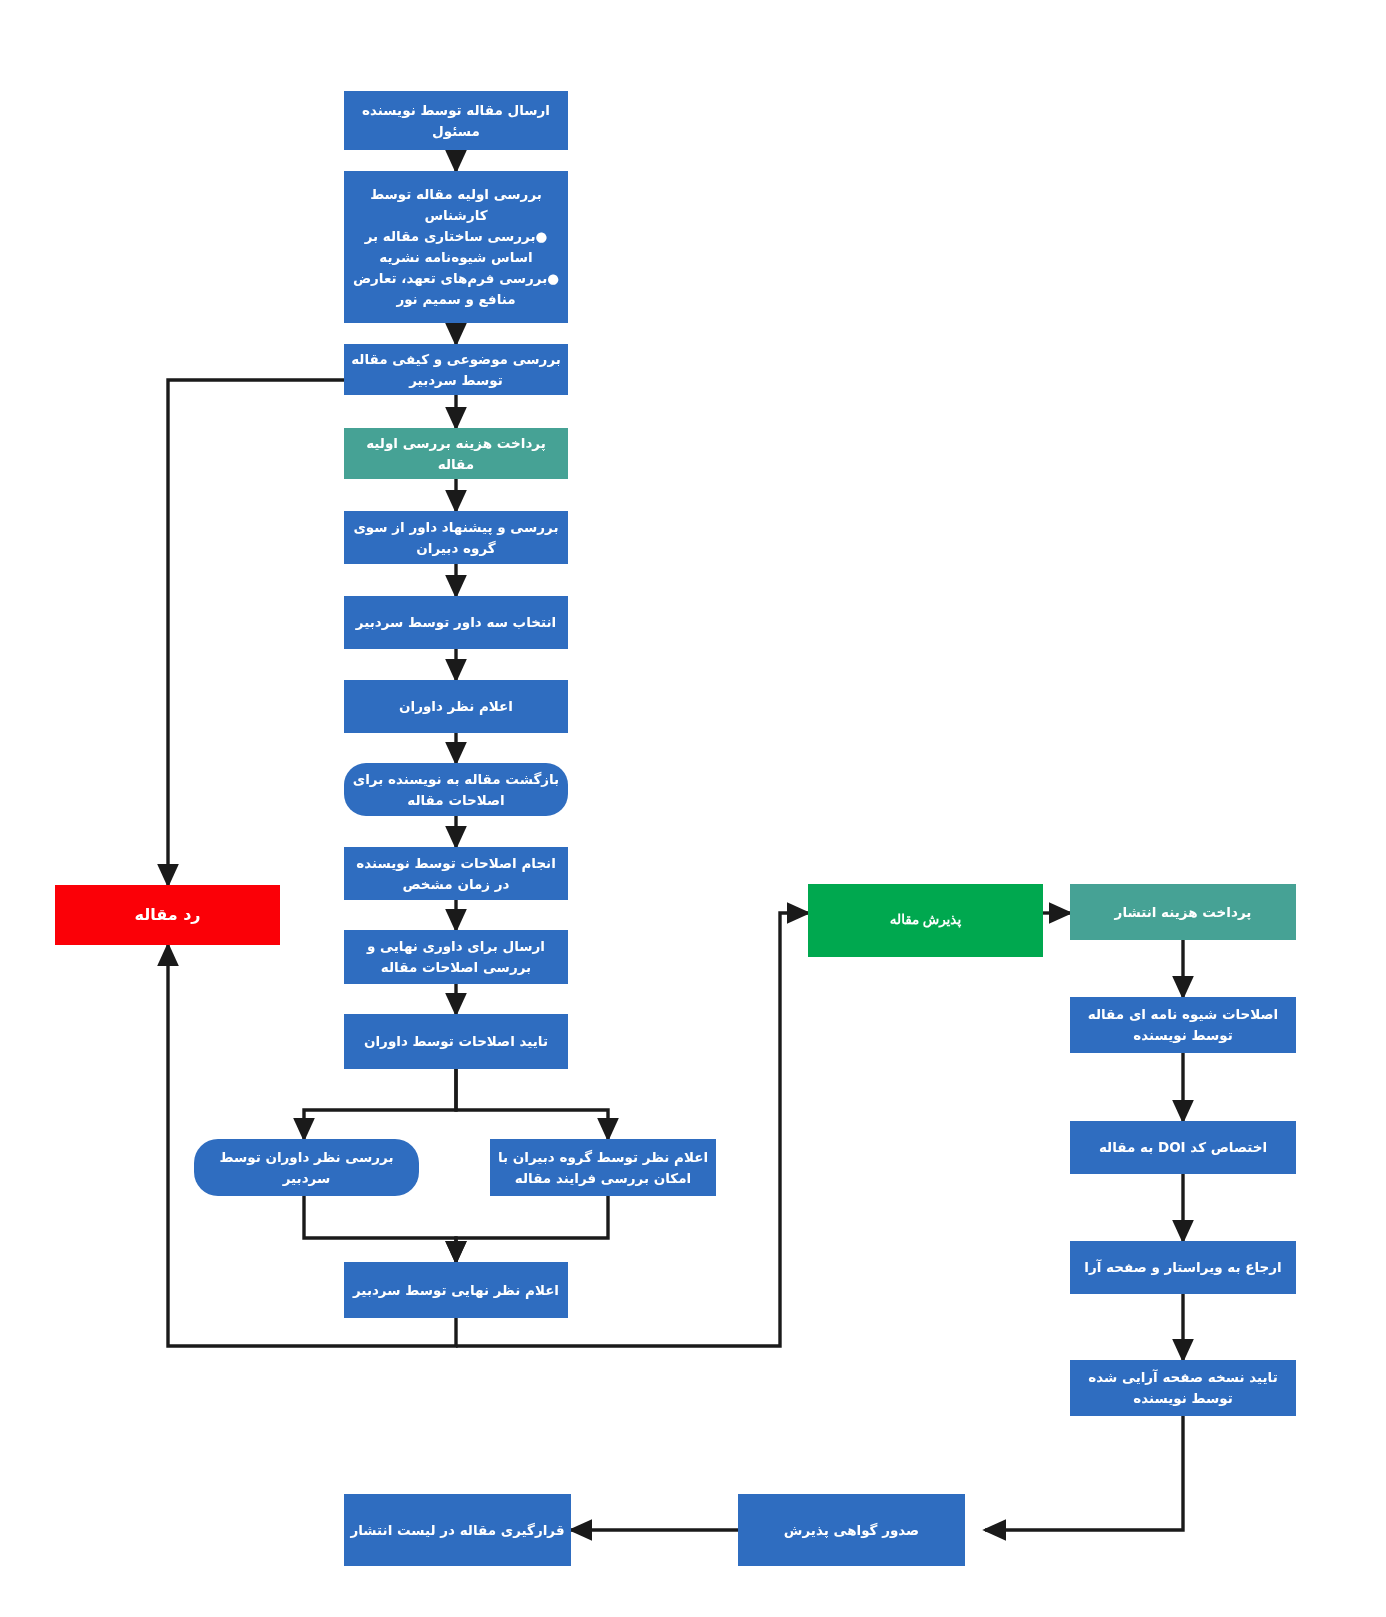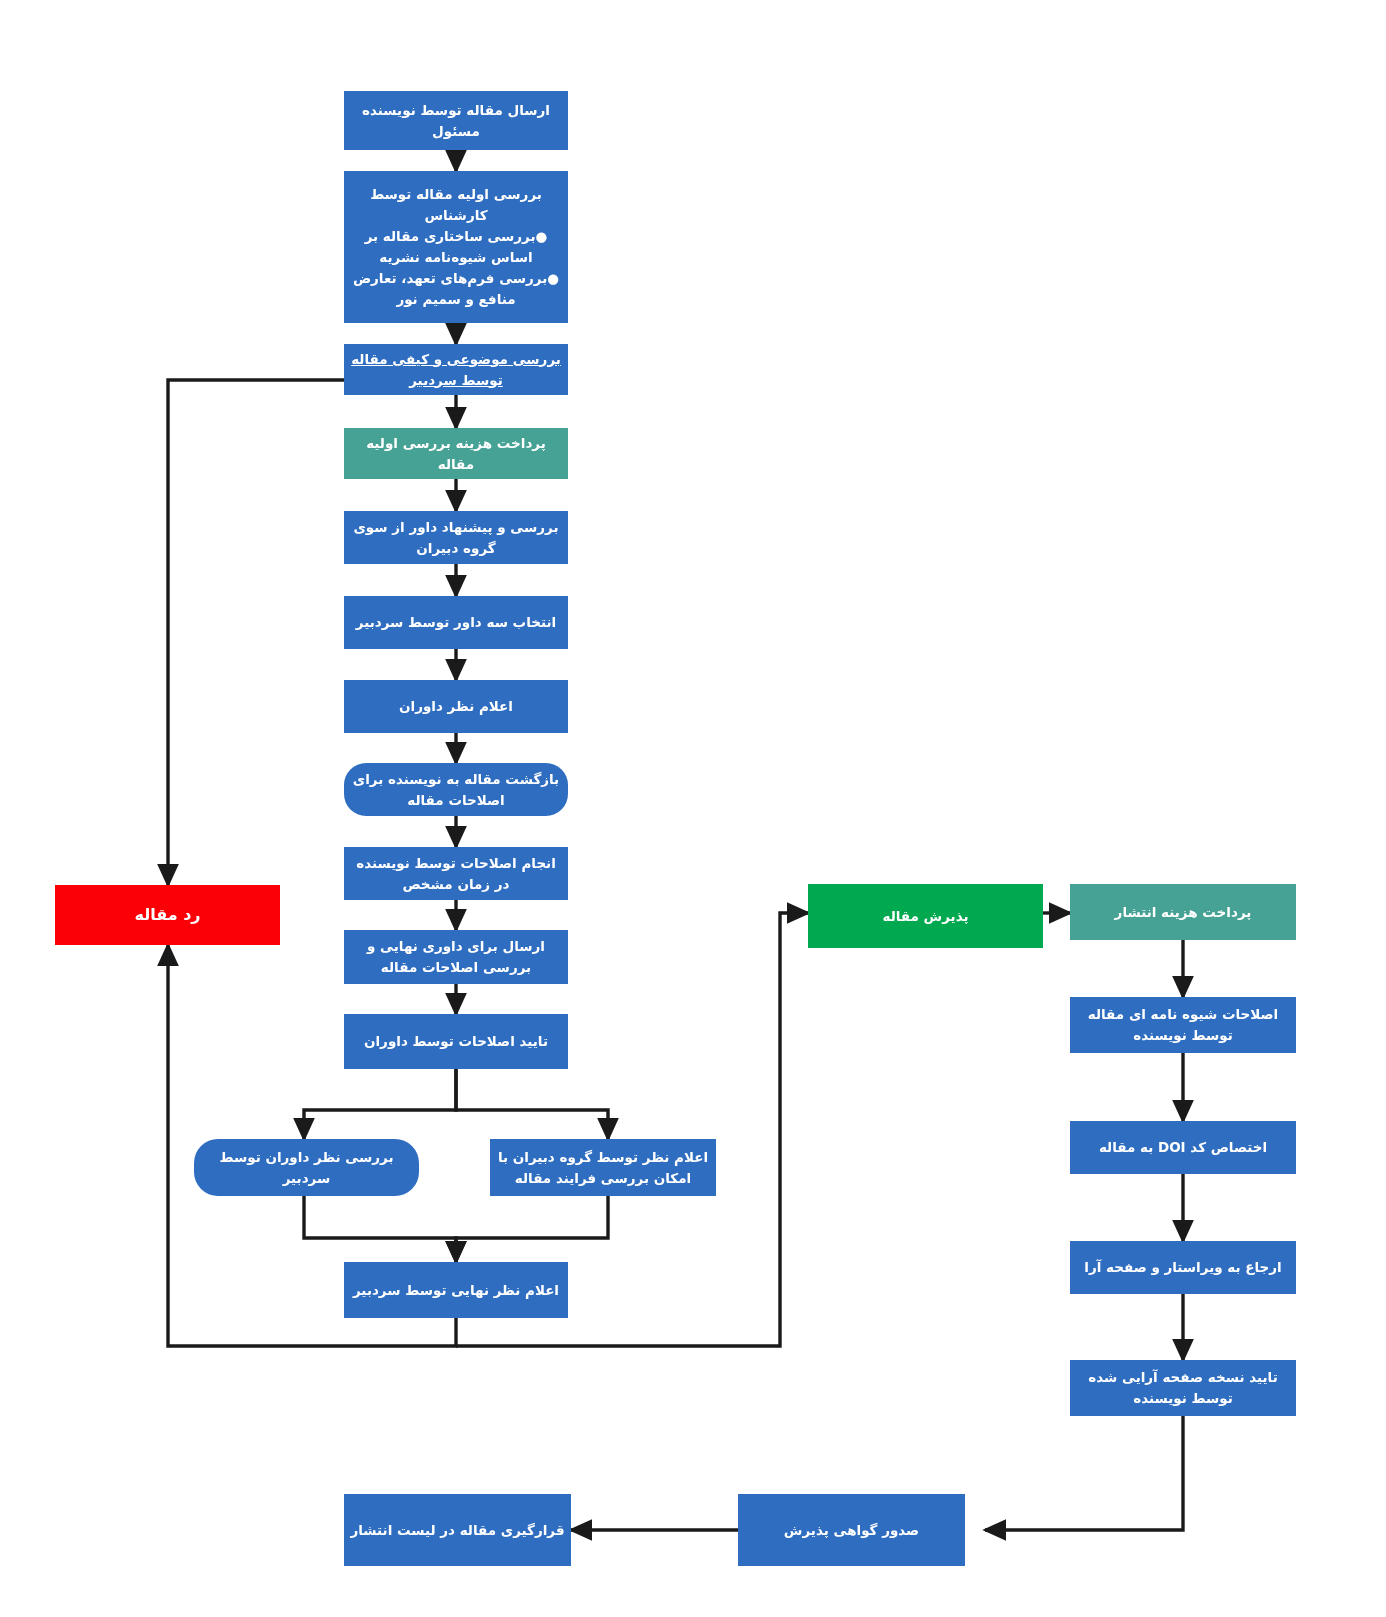--- a/index.html
+++ b/index.html
@@ -98,21 +98,21 @@
   <div class="node n-blue fs13" style="left:344px; top:91px; width:224px; height:59px;">
     <span class="txt">ارسال مقاله توسط نویسنده مسئول</span>
   </div>
 
   <div class="node n-blue fs13" style="left:344px; top:171px; width:224px; height:152px;">
     <span class="txt">بررسی  اولیه مقاله توسط کارشناس
 ●بررسی ساختاری مقاله بر اساس شیوه‌نامه نشریه
 ●بررسی فرم‌های تعهد، تعارض منافع و سمیم نور</span>
   </div>
 
-  <div class="node n-blue fs13" style="left:344px; top:344px; width:224px; height:51px;text-decoration:underline;">
+  <div class="node n-blue fs13" style="left:344px; top:344px; width:224px; height:51px;">
     <span class="txt">بررسی موضوعی و کیفی مقاله توسط سردبیر</span>
   </div>
 
   <div class="node n-teal fs13" style="left:344px; top:428px; width:224px; height:51px;justify-content:flex-end;">
     <span class="txt">پرداخت هزینه بررسی اولیه مقاله</span>
   </div>
 
   <div class="node n-blue fs13" style="left:344px; top:511px; width:224px; height:53px;">
     <span class="txt">بررسی و پیشنهاد داور از سوی گروه دبیران</span>
   </div>
@@ -150,21 +150,21 @@
   </div>
 
   <div class="node n-blue fs13" style="left:344px; top:1262px; width:224px; height:56px;">
     <span class="txt">اعلام نظر نهایی توسط سردبیر</span>
   </div>
 
   <div class="node n-red fs14" style="left:55px; top:885px; width:225px; height:60px;">
     <span class="txt">رد مقاله</span>
   </div>
 
-  <div class="node n-green fs13" style="left:808px; top:884px; width:235px; height:64px;">
+  <div class="node n-green fs13" style="left:808px; top:884px; width:235px; height:73px;font-family:Liberation Serif, serif;">
     <span class="txt">پذیرش مقاله</span>
   </div>
 
   <div class="node n-teal fs13" style="left:1070px; top:884px; width:226px; height:56px;">
     <span class="txt">پرداخت  هزینه انتشار</span>
   </div>
 
   <div class="node n-blue fs13" style="left:1070px; top:997px; width:226px; height:56px;">
     <span class="txt">اصلاحات شیوه نامه ای مقاله توسط نویسنده</span>
   </div>

